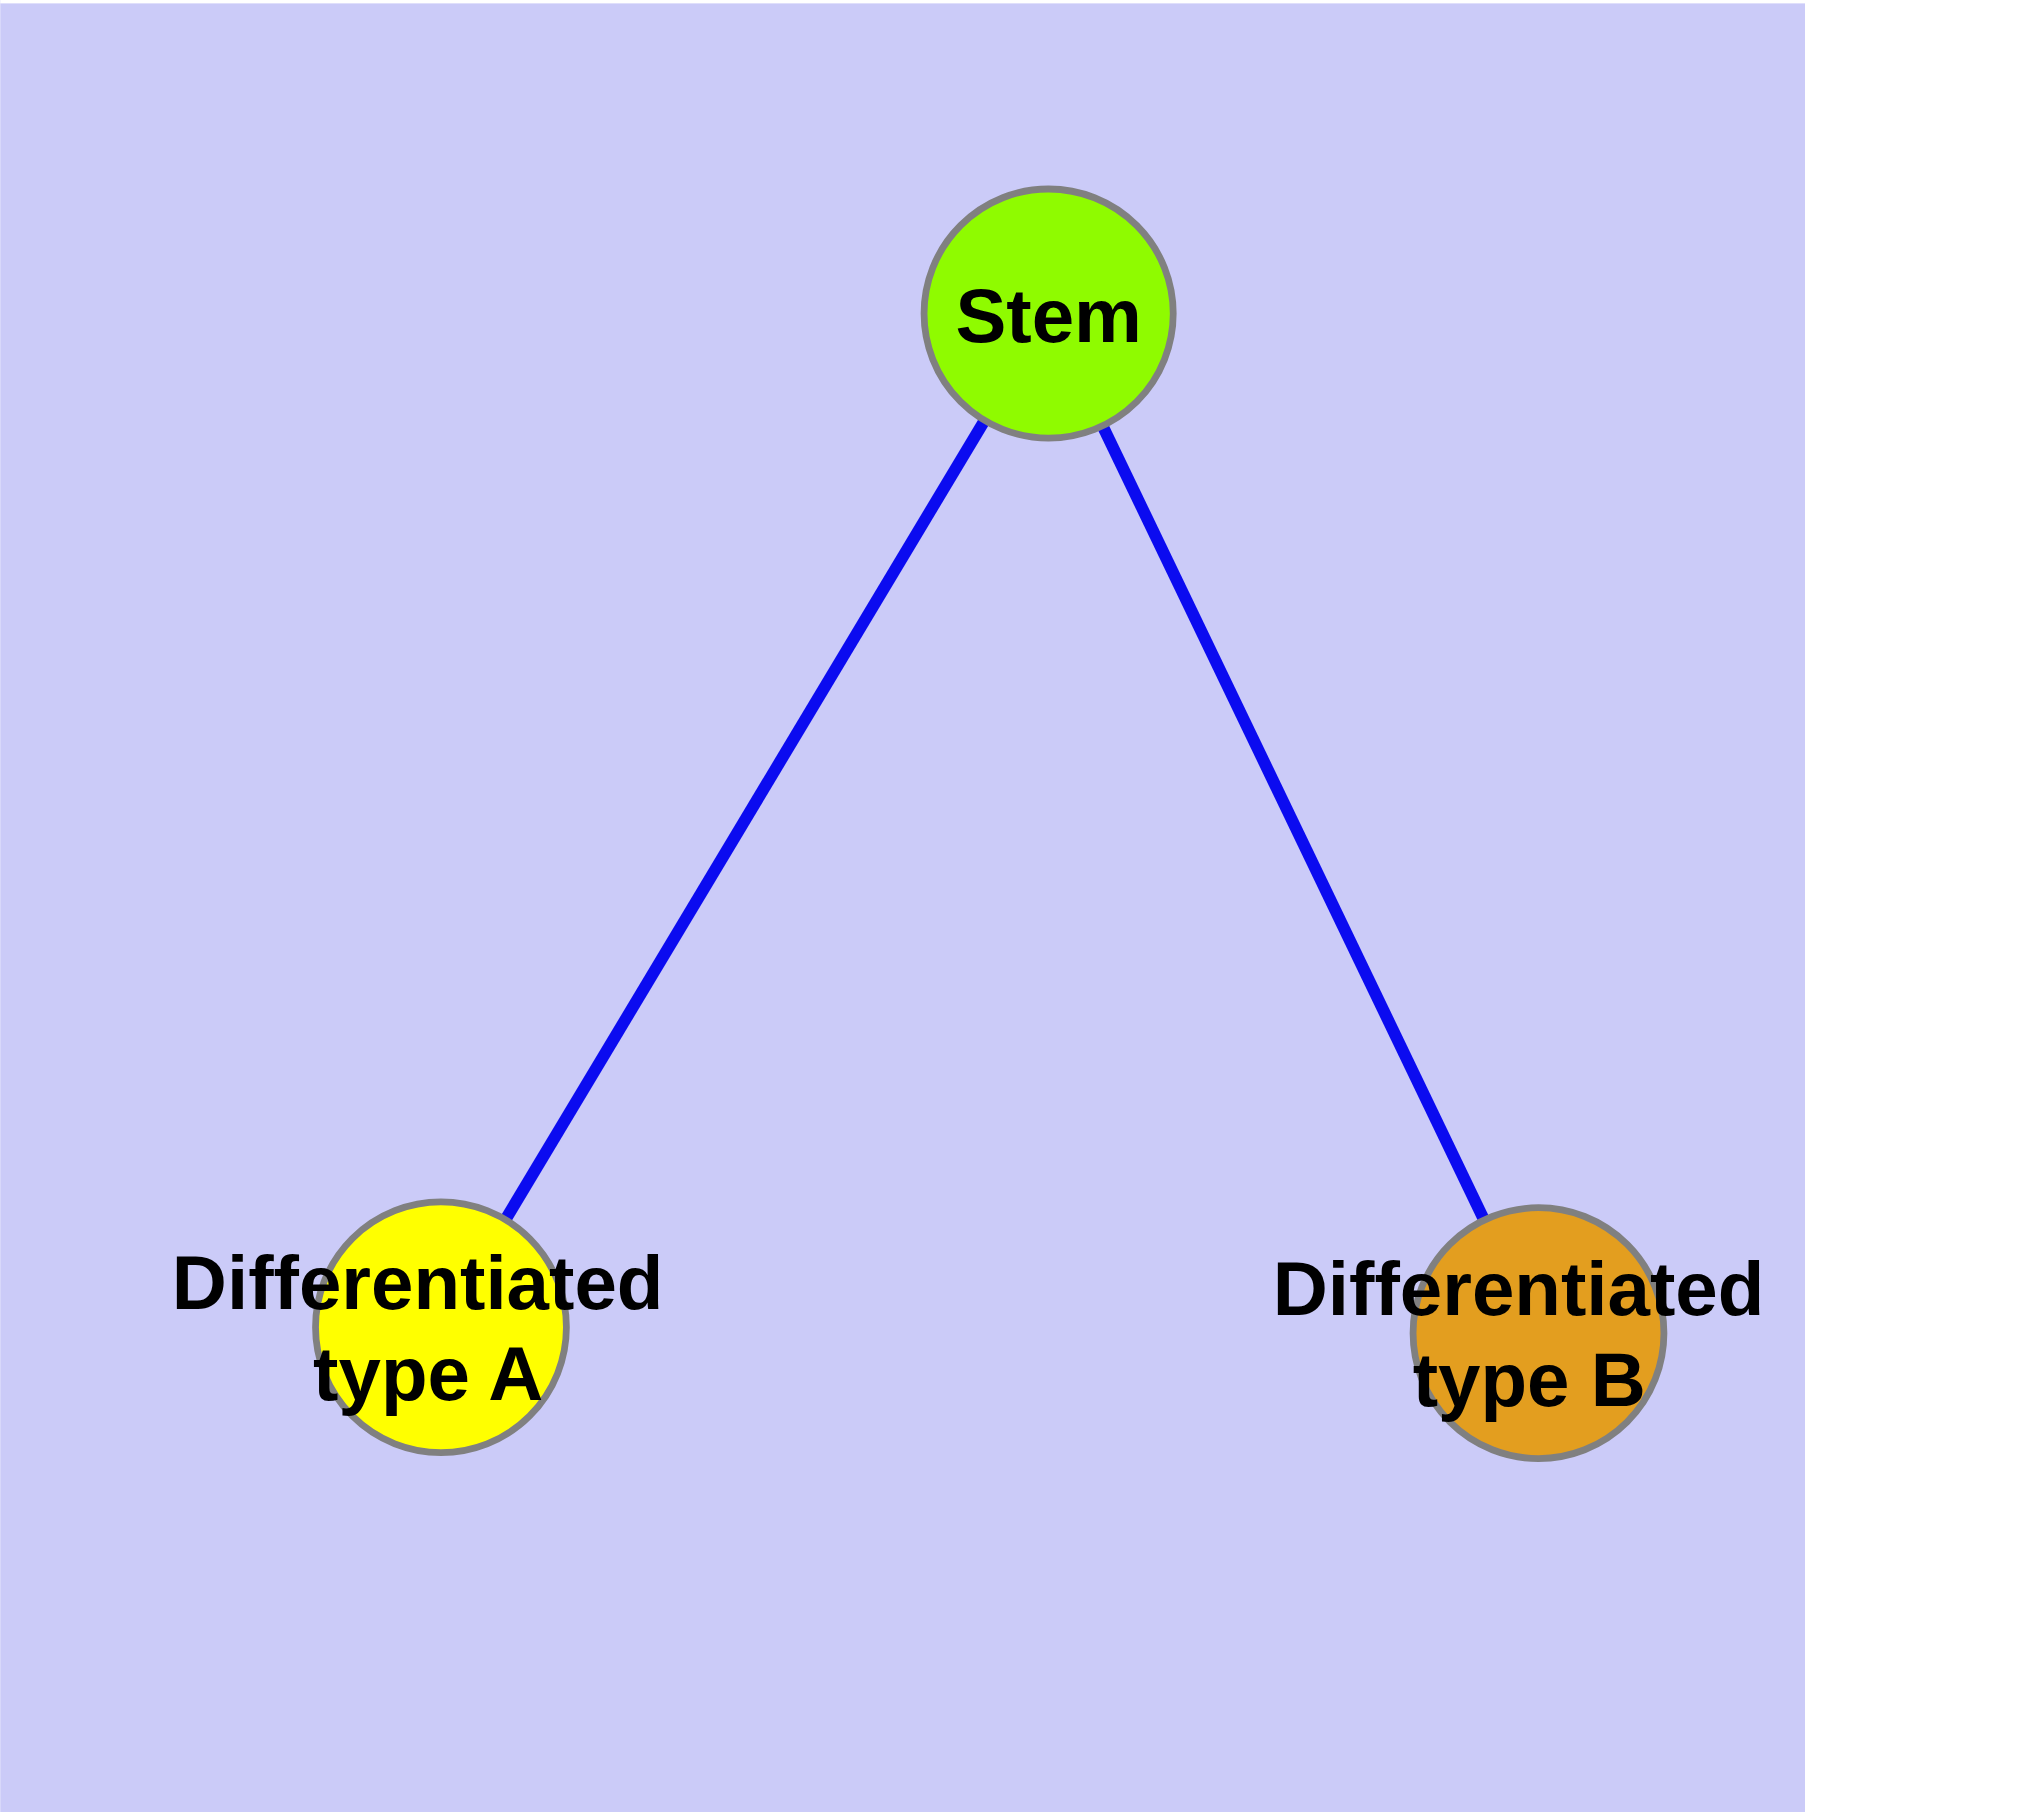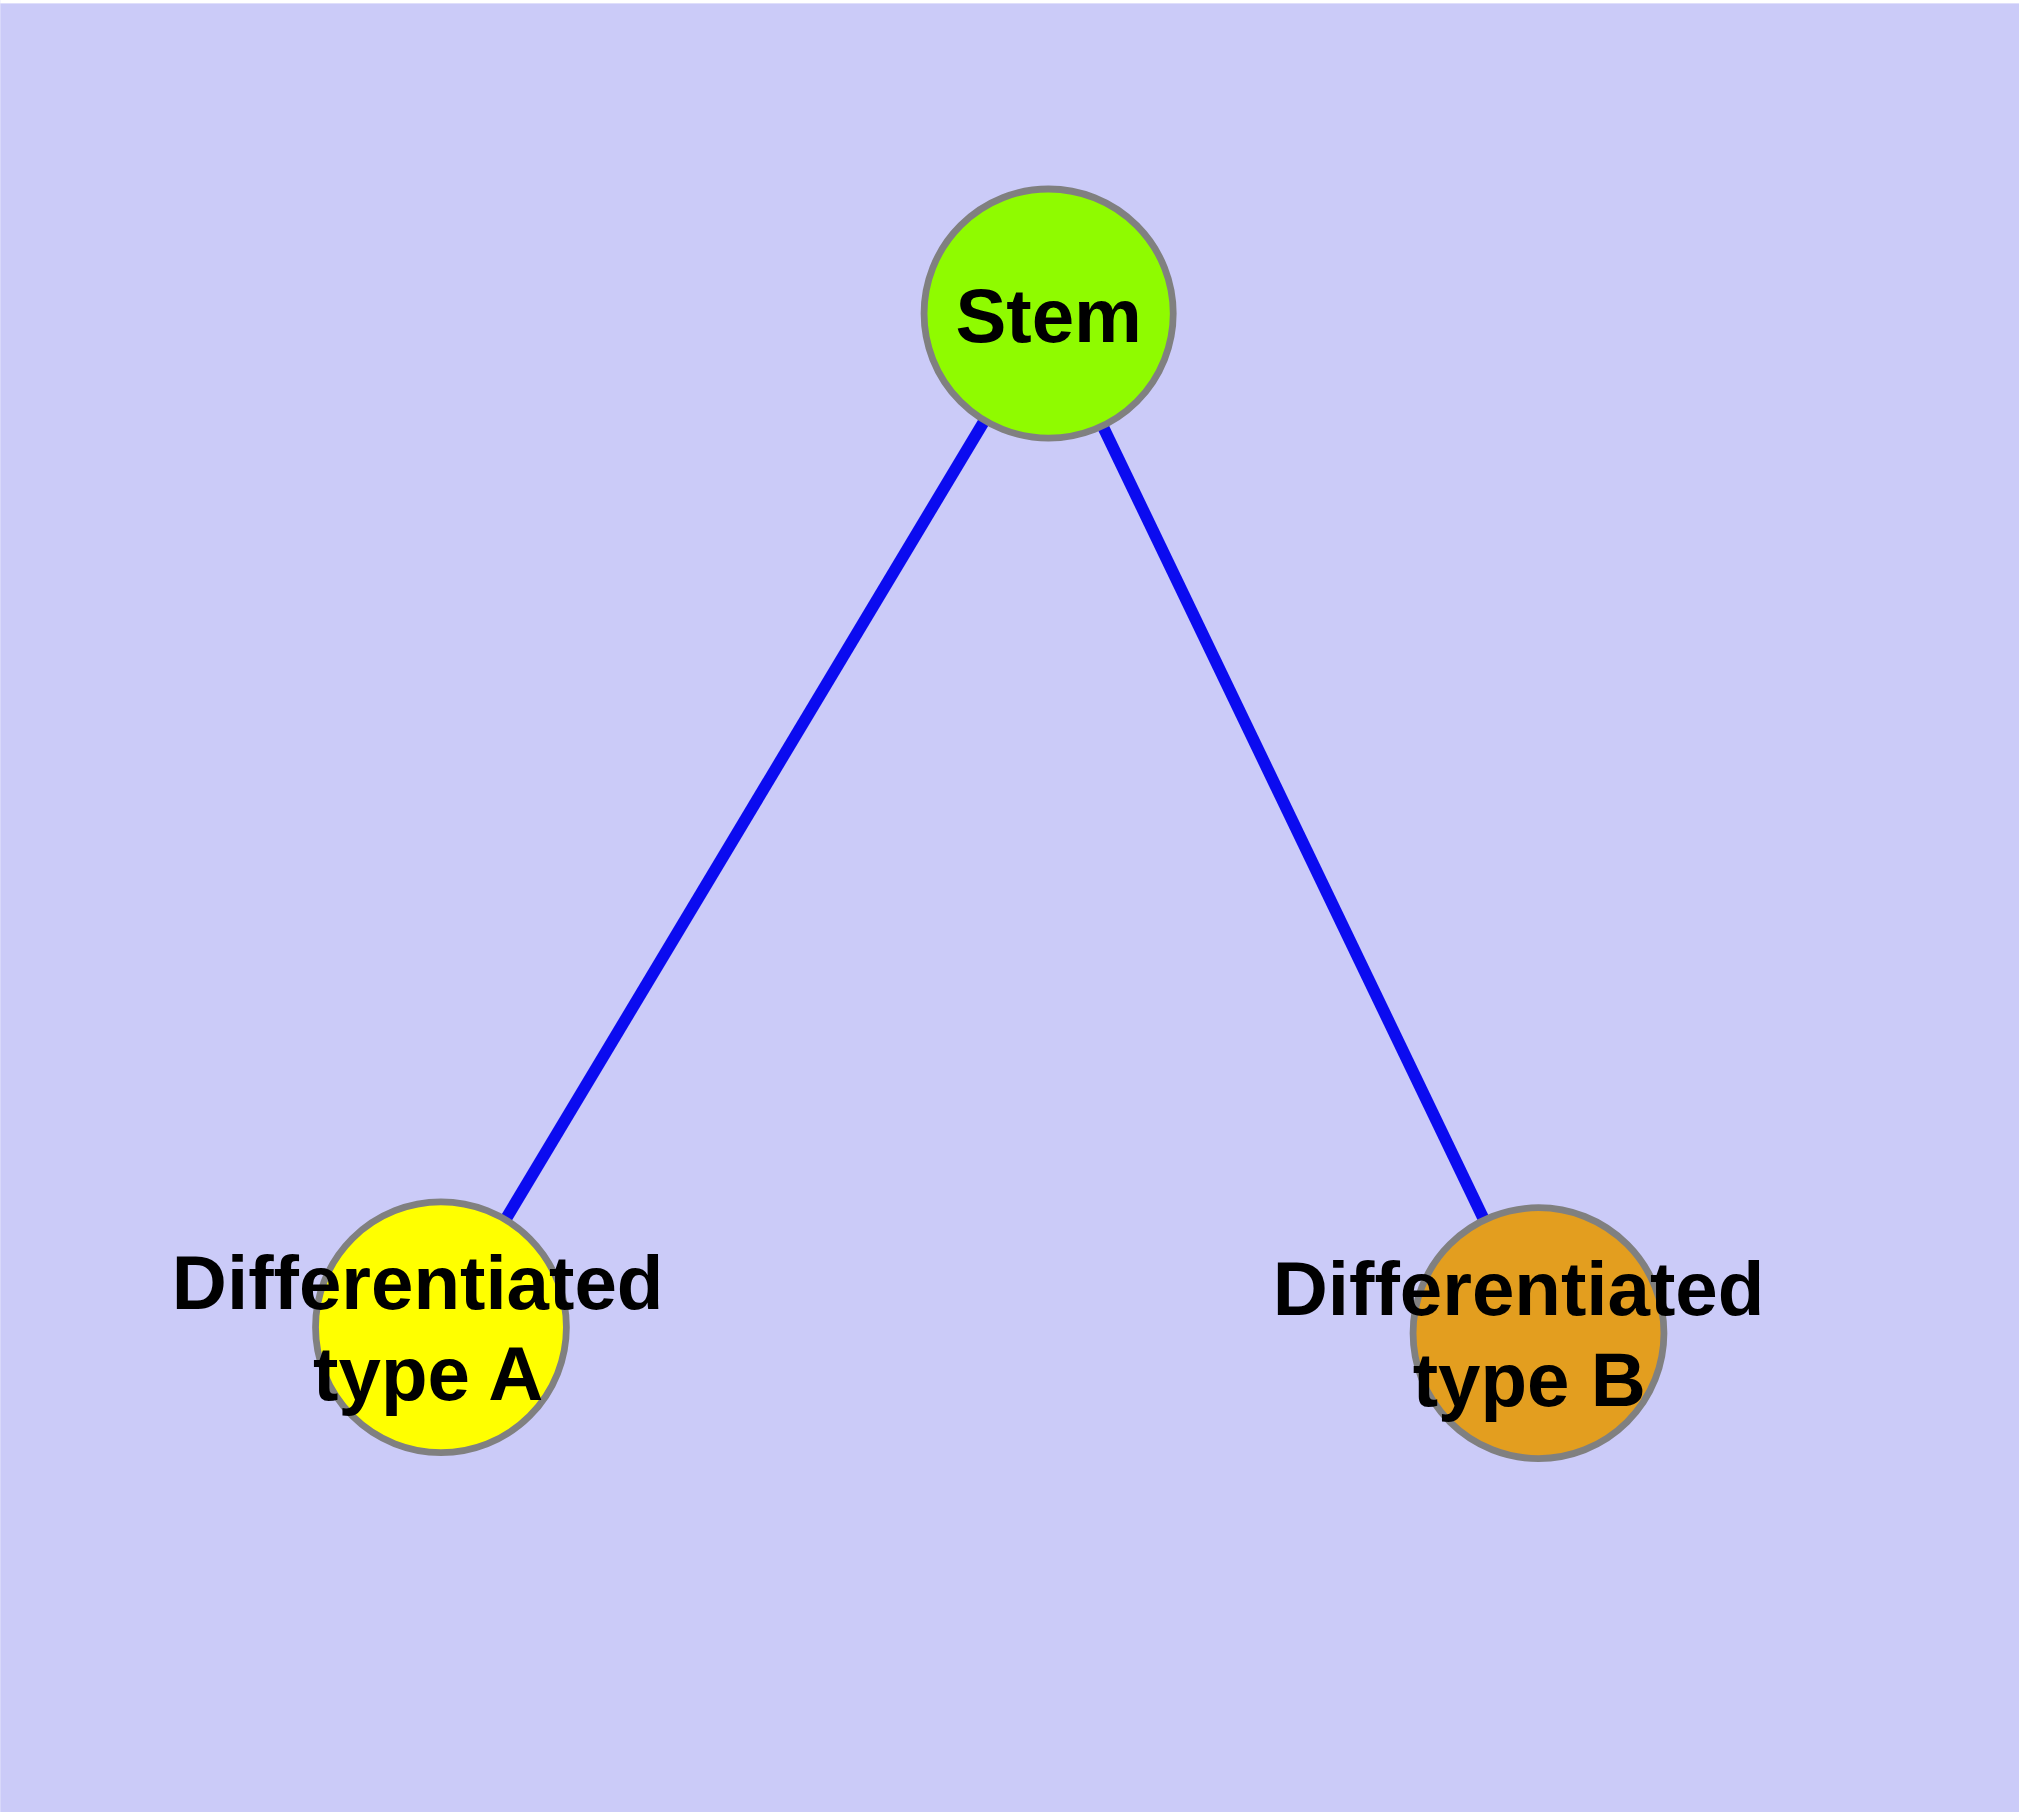--- a/index.html
+++ b/index.html
@@ -2,21 +2,21 @@
 <html style="font-size:13.6px"><head>
 <meta charset="utf-8">
 <style>
   html, body {
     margin: 0;
     padding: 0;
     background: #ffffff;
   }
   .stage {
     position: relative;
-    width: 2019px;
+    width: 1805px;
     height: 1812px;
     overflow: hidden;
     font-family: "Liberation Sans", sans-serif;
   }
   .stage svg {
     position: absolute;
     left: 0;
     top: 0;
     display: block;
   }

